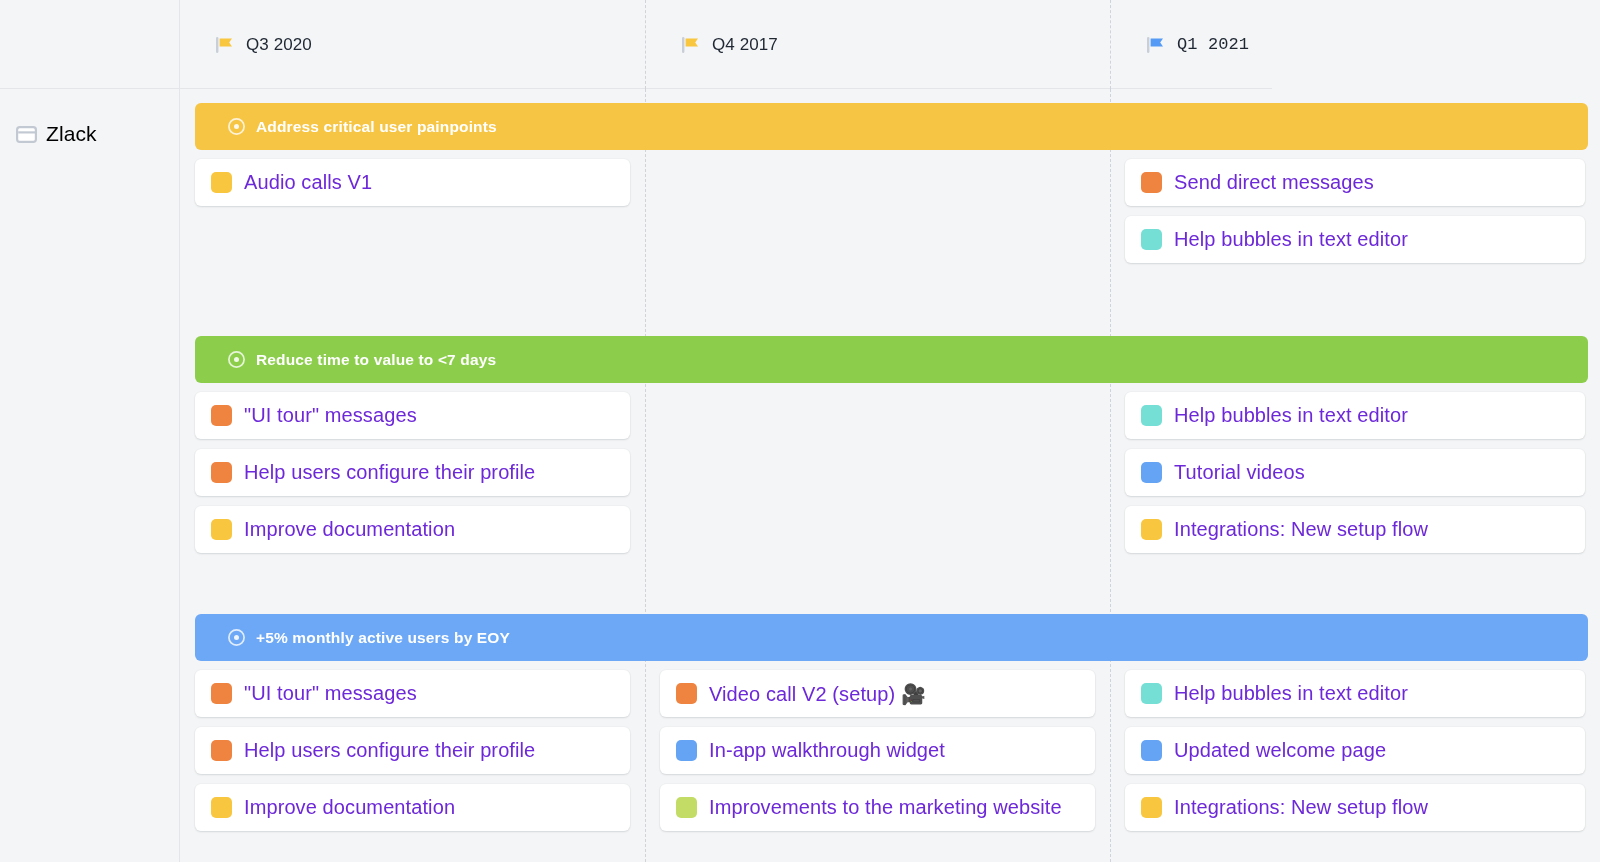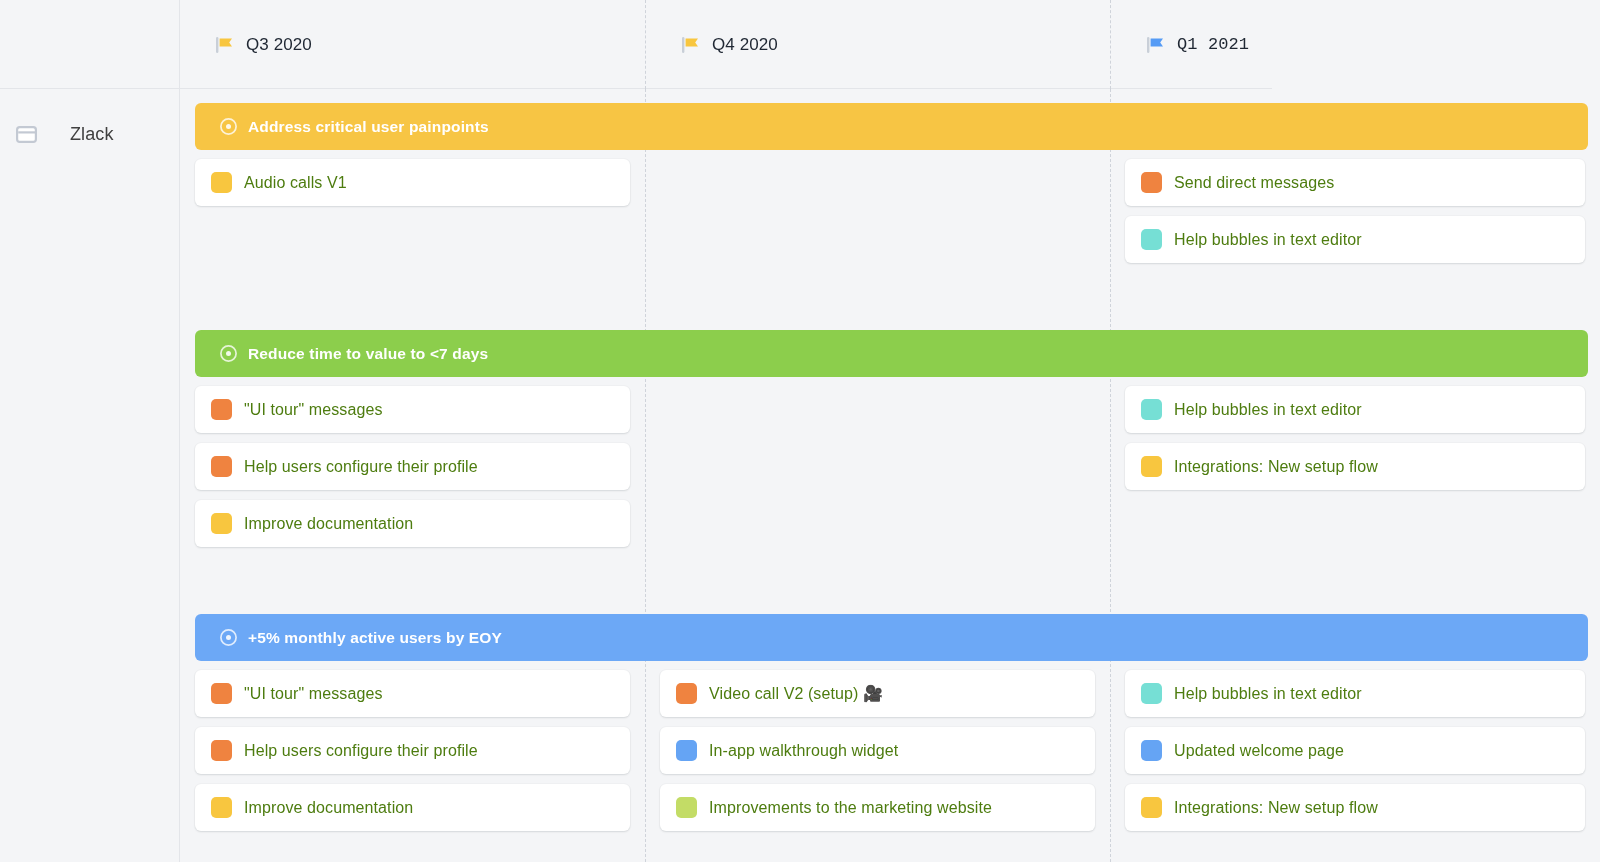--- a/index.html
+++ b/index.html
@@ -68,24 +68,23 @@
   }
   .sidebar-item {
     display: flex;
     align-items: center;
     padding: 0 0 0 16px;
     height: 44px;
     margin-top: 23px;
   }
   .board-icon { width: 21px; height: 21px; flex: 0 0 auto; margin-right: 9px; display:block; }
   .sidebar-label {
-    font-size: 18px;
-    color: #404040;
+    font-size: 21px;
+    color: #000000;
     letter-spacing: .1px;
-    margin-left: 24px;
   }
 
   
   .board {
     position: absolute;
     left: 180px; top: 89px;
     width: 1420px;
     height: 773px;
     overflow: hidden;
   }
@@ -98,32 +97,32 @@
     height: 773px;
     border-left: 1px dashed #cfd3da;
     pointer-events: none;
     z-index: 1;
   }
   .guide.g1 { left: 465px; }
   .guide.g2 { left: 930px; }
 
   .goal-block { position: absolute; left: 0; width: 1420px; }
   .goal-block.b1 { top: 14px; }
-  .goal-block.b2 { top: 241px; }
+  .goal-block.b2 { top: 247px; }
   .goal-block.b3 { top: 525px; }
 
   .goal-banner {
     position: relative;
     margin-left: 15px;
     width: 1393px;
     height: 47px;
     border-radius: 6px;
     display: flex;
     align-items: center;
-    padding-left: 24px;
+    padding-left: 32px;
     z-index: 3;
   }
   .target-icon { width: 19px; height: 19px; flex:0 0 auto; margin-right: 10px; display:block; }
   .goal-title {
     font-size: 15.5px;
     font-weight: bold;
     color: #ffffff;
     letter-spacing: .15px;
   }
 
@@ -150,22 +149,22 @@
     z-index: 2;
   }
   .swatch {
     width: 21px;
     height: 21px;
     border-radius: 5px;
     flex: 0 0 auto;
     margin-right: 12px;
   }
   .card-label {
-    font-size: 16px;
-    color: #4d7c0f;
+    font-size: 20px;
+    color: #6d28d9;
     letter-spacing: .1px;
     white-space: nowrap;
   }
 </style>
 </head>
 <body>
 
 <div id="app">
 
   <div class="header-row">
@@ -181,21 +180,21 @@
       <span class="quarter-label">Q3 2020</span>
     </div>
 
     <div class="quarter-cell q4">
       <span class="flag-icon">
         <svg viewBox="0 0 22 22" width="22" height="22" xmlns="http://www.w3.org/2000/svg">
           <rect x="3" y="3" width="2.4" height="16" rx="1.2" fill="#c9cfd8"></rect>
           <path d="M6.6 4.6 H19 L16.2 8.6 L19 12.6 H6.6 Z" fill="#f8c63f"></path>
         </svg>
       </span>
-      <span class="quarter-label">Q4 2020</span>
+      <span class="quarter-label">Q4 2017</span>
     </div>
 
     <div class="quarter-cell q1">
       <span class="flag-icon">
         <svg viewBox="0 0 22 22" width="22" height="22" xmlns="http://www.w3.org/2000/svg">
           <rect x="3" y="3" width="2.4" height="16" rx="1.2" fill="#c9cfd8"></rect>
           <path d="M6.6 4.6 H19 L16.2 8.6 L19 12.6 H6.6 Z" fill="#559bf5"></path>
         </svg>
       </span>
       <span class="quarter-label">Q1 2021</span>
@@ -268,20 +267,24 @@
               <span class="swatch" style="background: rgb(248, 198, 63);"></span>
               <span class="card-label">Improve documentation</span>
             </div>
           </div>
           <div class="lane c2">
             <div class="card">
               <span class="swatch" style="background: rgb(118, 223, 213);"></span>
               <span class="card-label">Help bubbles in text editor</span>
             </div>
             <div class="card">
+              <span class="swatch" style="background: rgb(101, 164, 244);"></span>
+              <span class="card-label">Tutorial videos</span>
+            </div>
+            <div class="card">
               <span class="swatch" style="background: rgb(248, 198, 63);"></span>
               <span class="card-label">Integrations: New setup flow</span>
             </div>
           </div>
         </div>
       </div>
       <div class="goal-block b3">
         <div class="goal-banner" style="background: rgb(108, 168, 246);">
           <span class="target-icon"><svg viewBox="0 0 19 19" width="19" height="19" xmlns="http://www.w3.org/2000/svg">
               <circle cx="9.5" cy="9.5" r="7.6" fill="none" stroke="rgba(255,255,255,.78)" stroke-width="1.7"></circle>

